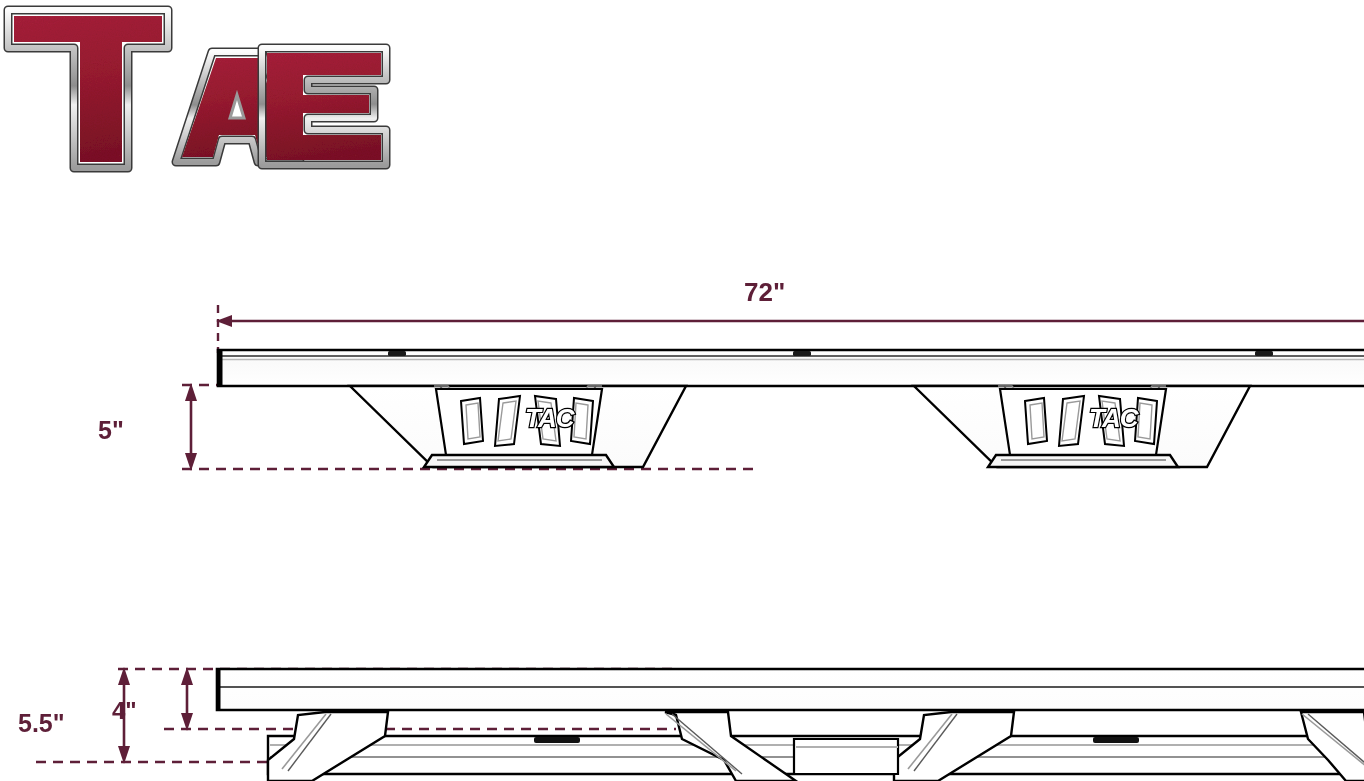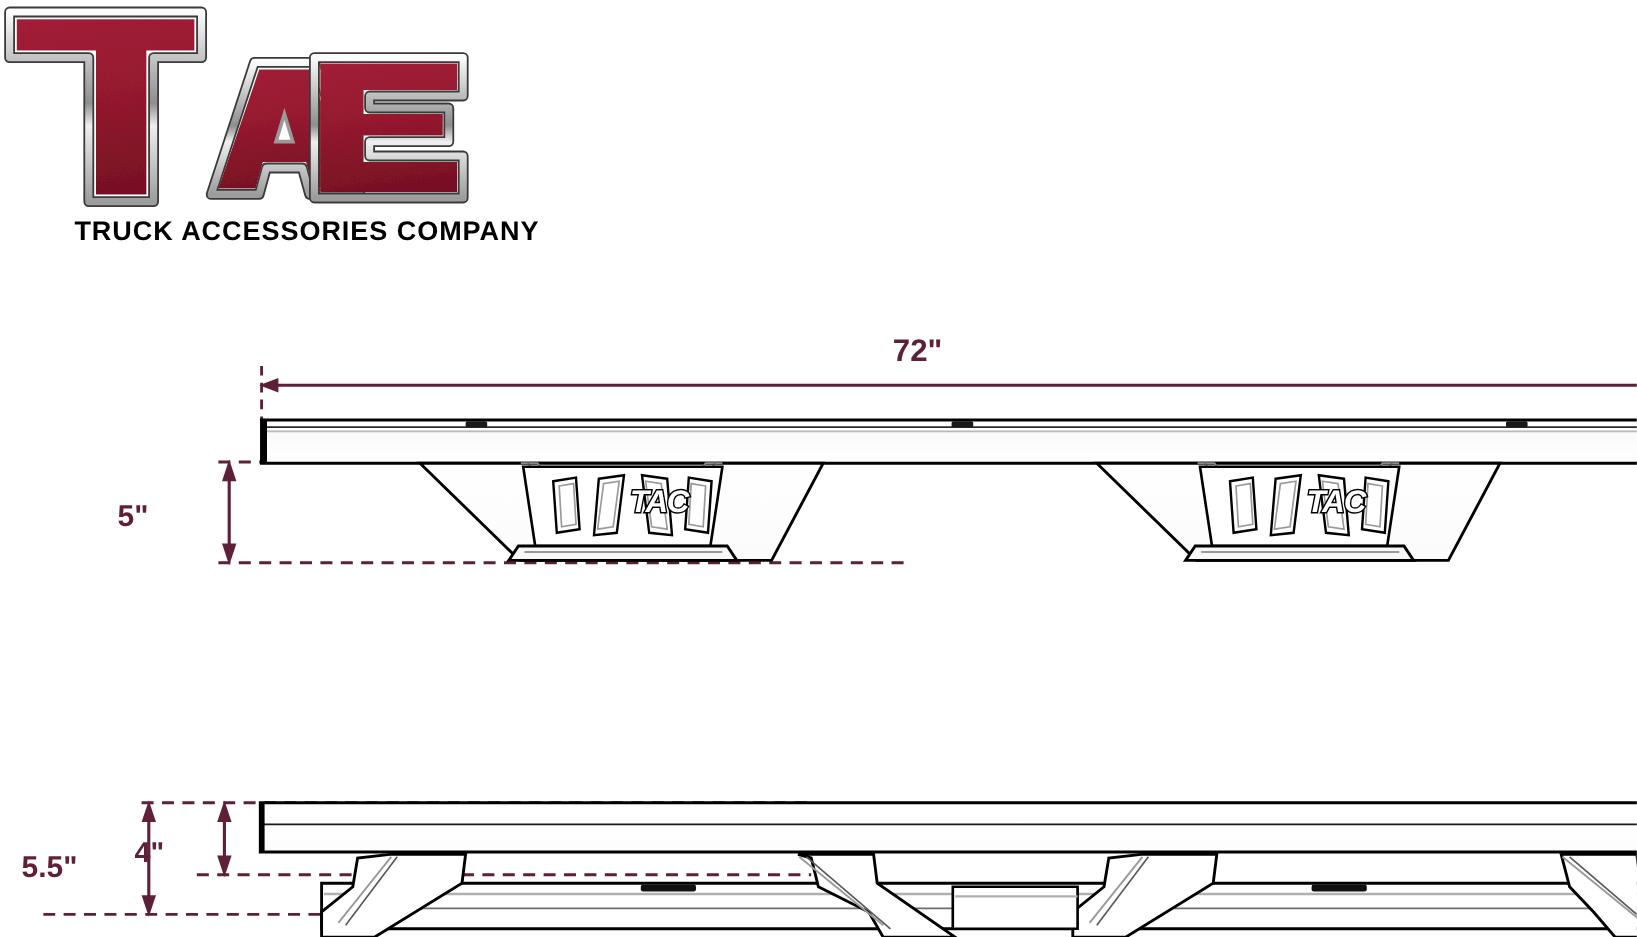--- a/index.html
+++ b/index.html
@@ -117,21 +117,20 @@
         <path d="M386 48 L262 48 L262 165 L386 165 L386 130 L308 130 L308 118 L374 118
                  L374 90 L308 90 L308 80 L386 80 Z" fill="none" stroke="#3A3A3A" stroke-width="9" stroke-linejoin="round"></path>
         <path d="M386 48 L262 48 L262 165 L386 165 L386 130 L308 130 L308 118 L374 118
                  L374 90 L308 90 L308 80 L386 80 Z" fill="none" stroke="url(#chromeGrad)" stroke-width="6" stroke-linejoin="round"></path>
         <path d="M381 53 L267 53 L267 160 L381 160 L381 135 L303 135 L303 113 L369 113
                  L369 95 L303 95 L303 75 L381 75 Z" fill="url(#redGrad)" filter="url(#leather)"></path>
       </g>
     </svg>
   </div>
 
-  <div id="brand-tagline">TRUCK ACCESSORIES COMPANY</div>
 
   <div id="front-view" class="drawing">
     <svg width="1364" height="260" viewBox="0 0 1364 260" xmlns="http://www.w3.org/2000/svg">
       <defs>
         <linearGradient id="railGrad" x1="0" y1="0" x2="0" y2="1">
           <stop offset="0%" stop-color="#FFFFFF"></stop>
           <stop offset="35%" stop-color="#FAFAFA"></stop>
           <stop offset="100%" stop-color="#FFFFFF"></stop>
         </linearGradient>
         <linearGradient id="padGrad" x1="0" y1="0" x2="0" y2="1">

